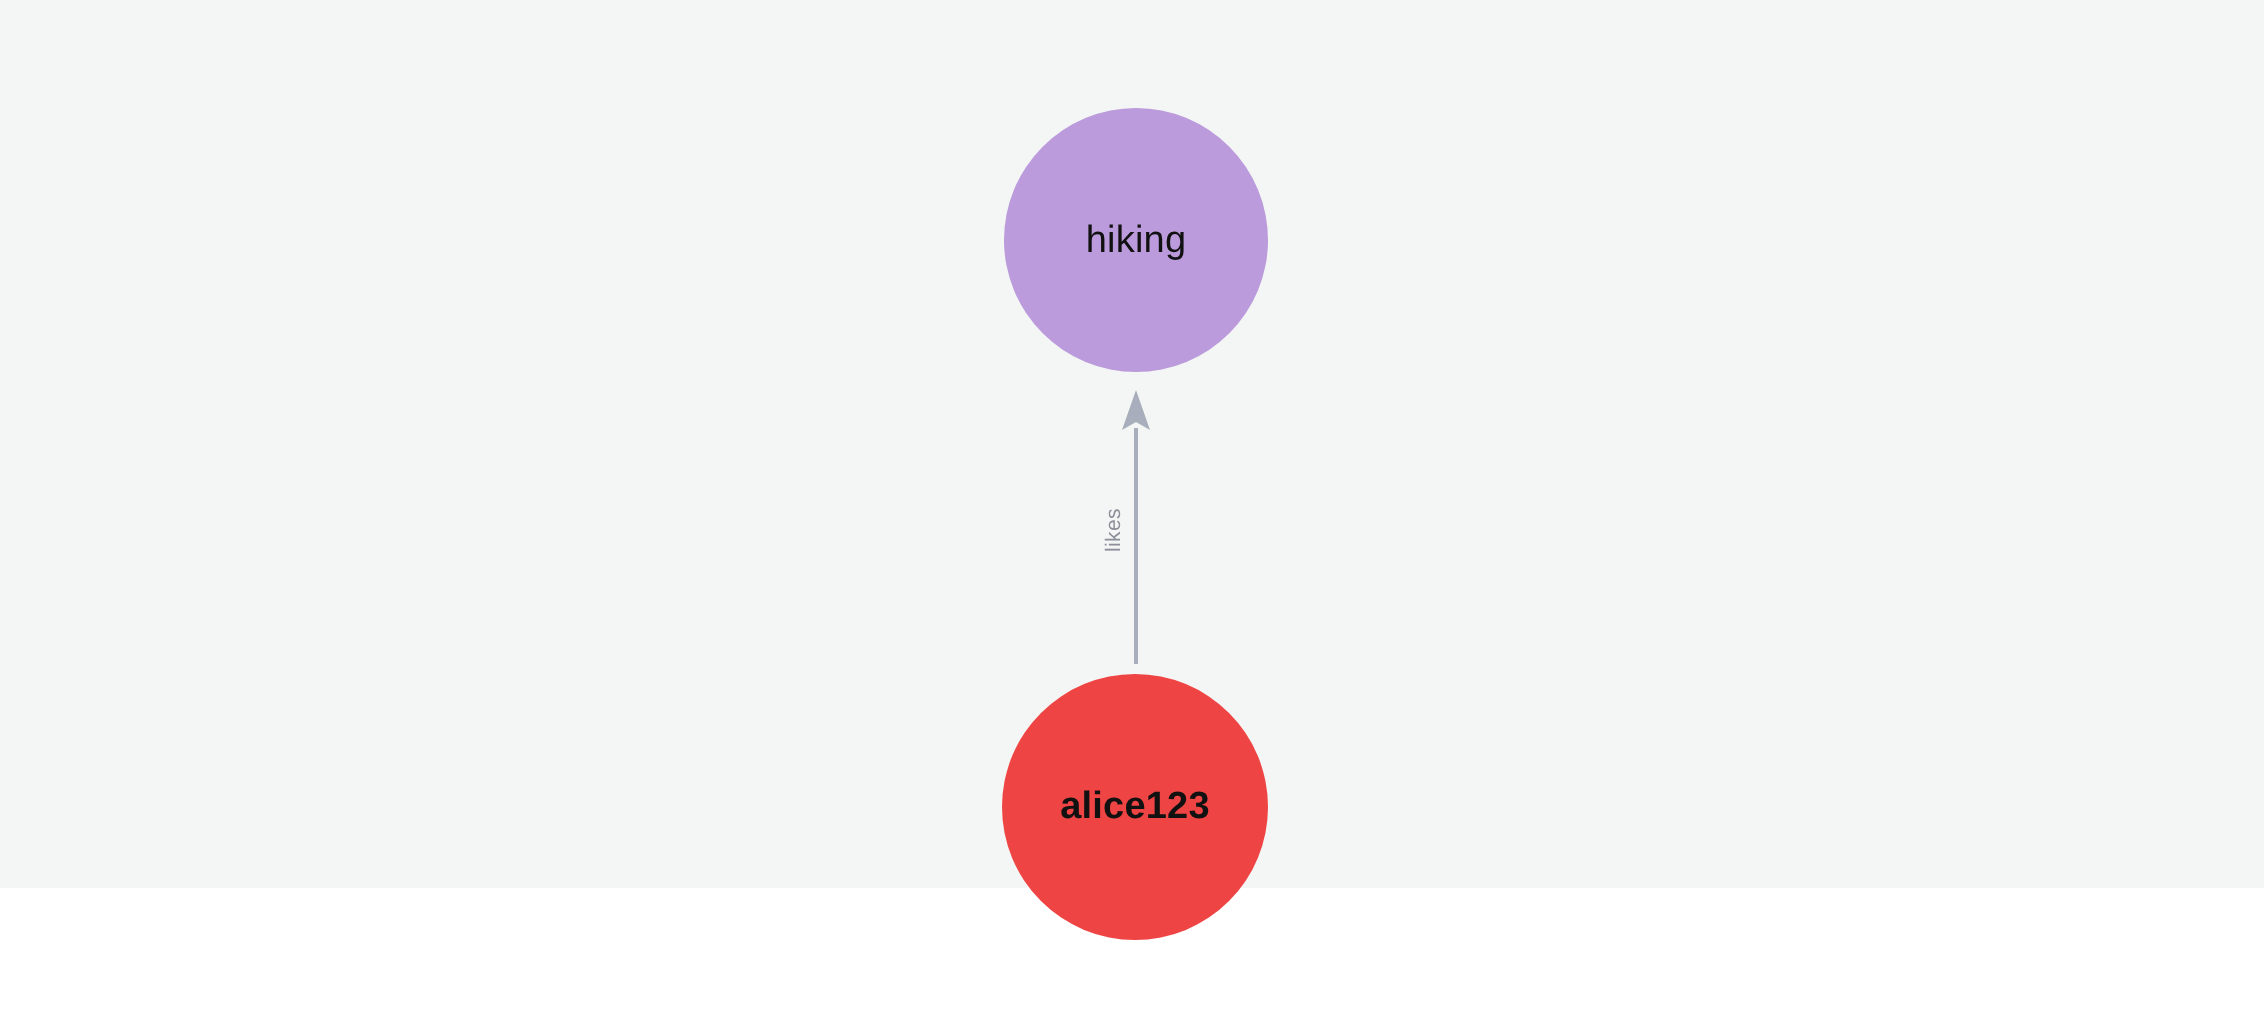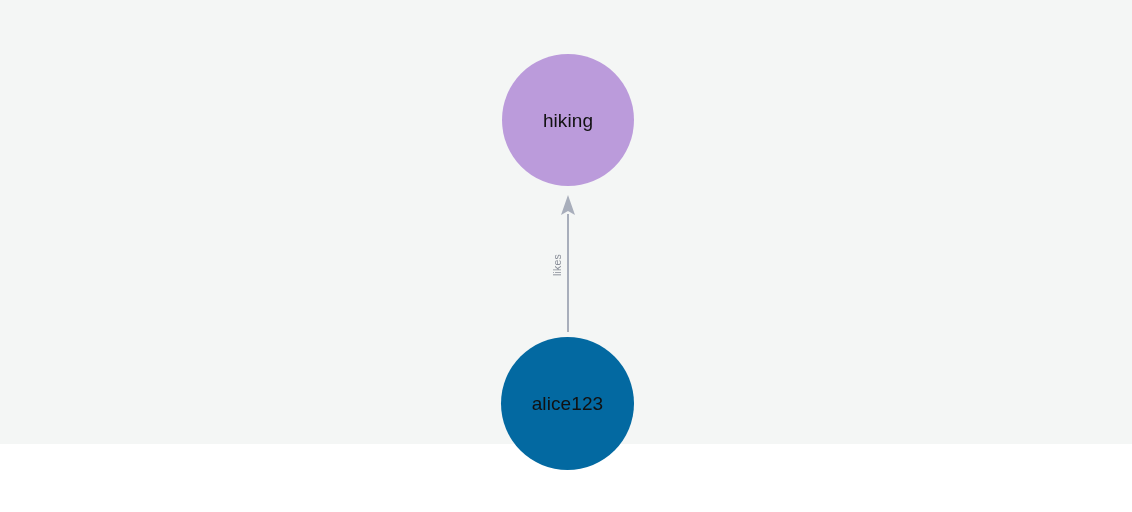--- a/index.html
+++ b/index.html
@@ -48,21 +48,22 @@
     width: 132px;
     height: 132px;
     background: #bb9bdb;
   }
   
   #node-alice123 {
     left: 501px;
     top: 337px;
     width: 133px;
     height: 133px;
-    background: #0369a1;
+    background: #ef4444;
+    font-weight: bold;
   }
   #edge-label-likes {
     position: absolute;
     left: 557px;
     top: 265px;
     transform: translate(-50%, -50%) rotate(-90deg);
     transform-origin: center center;
     font-size: 10.5px;
     line-height: 1;
     color: #8a8f99;

